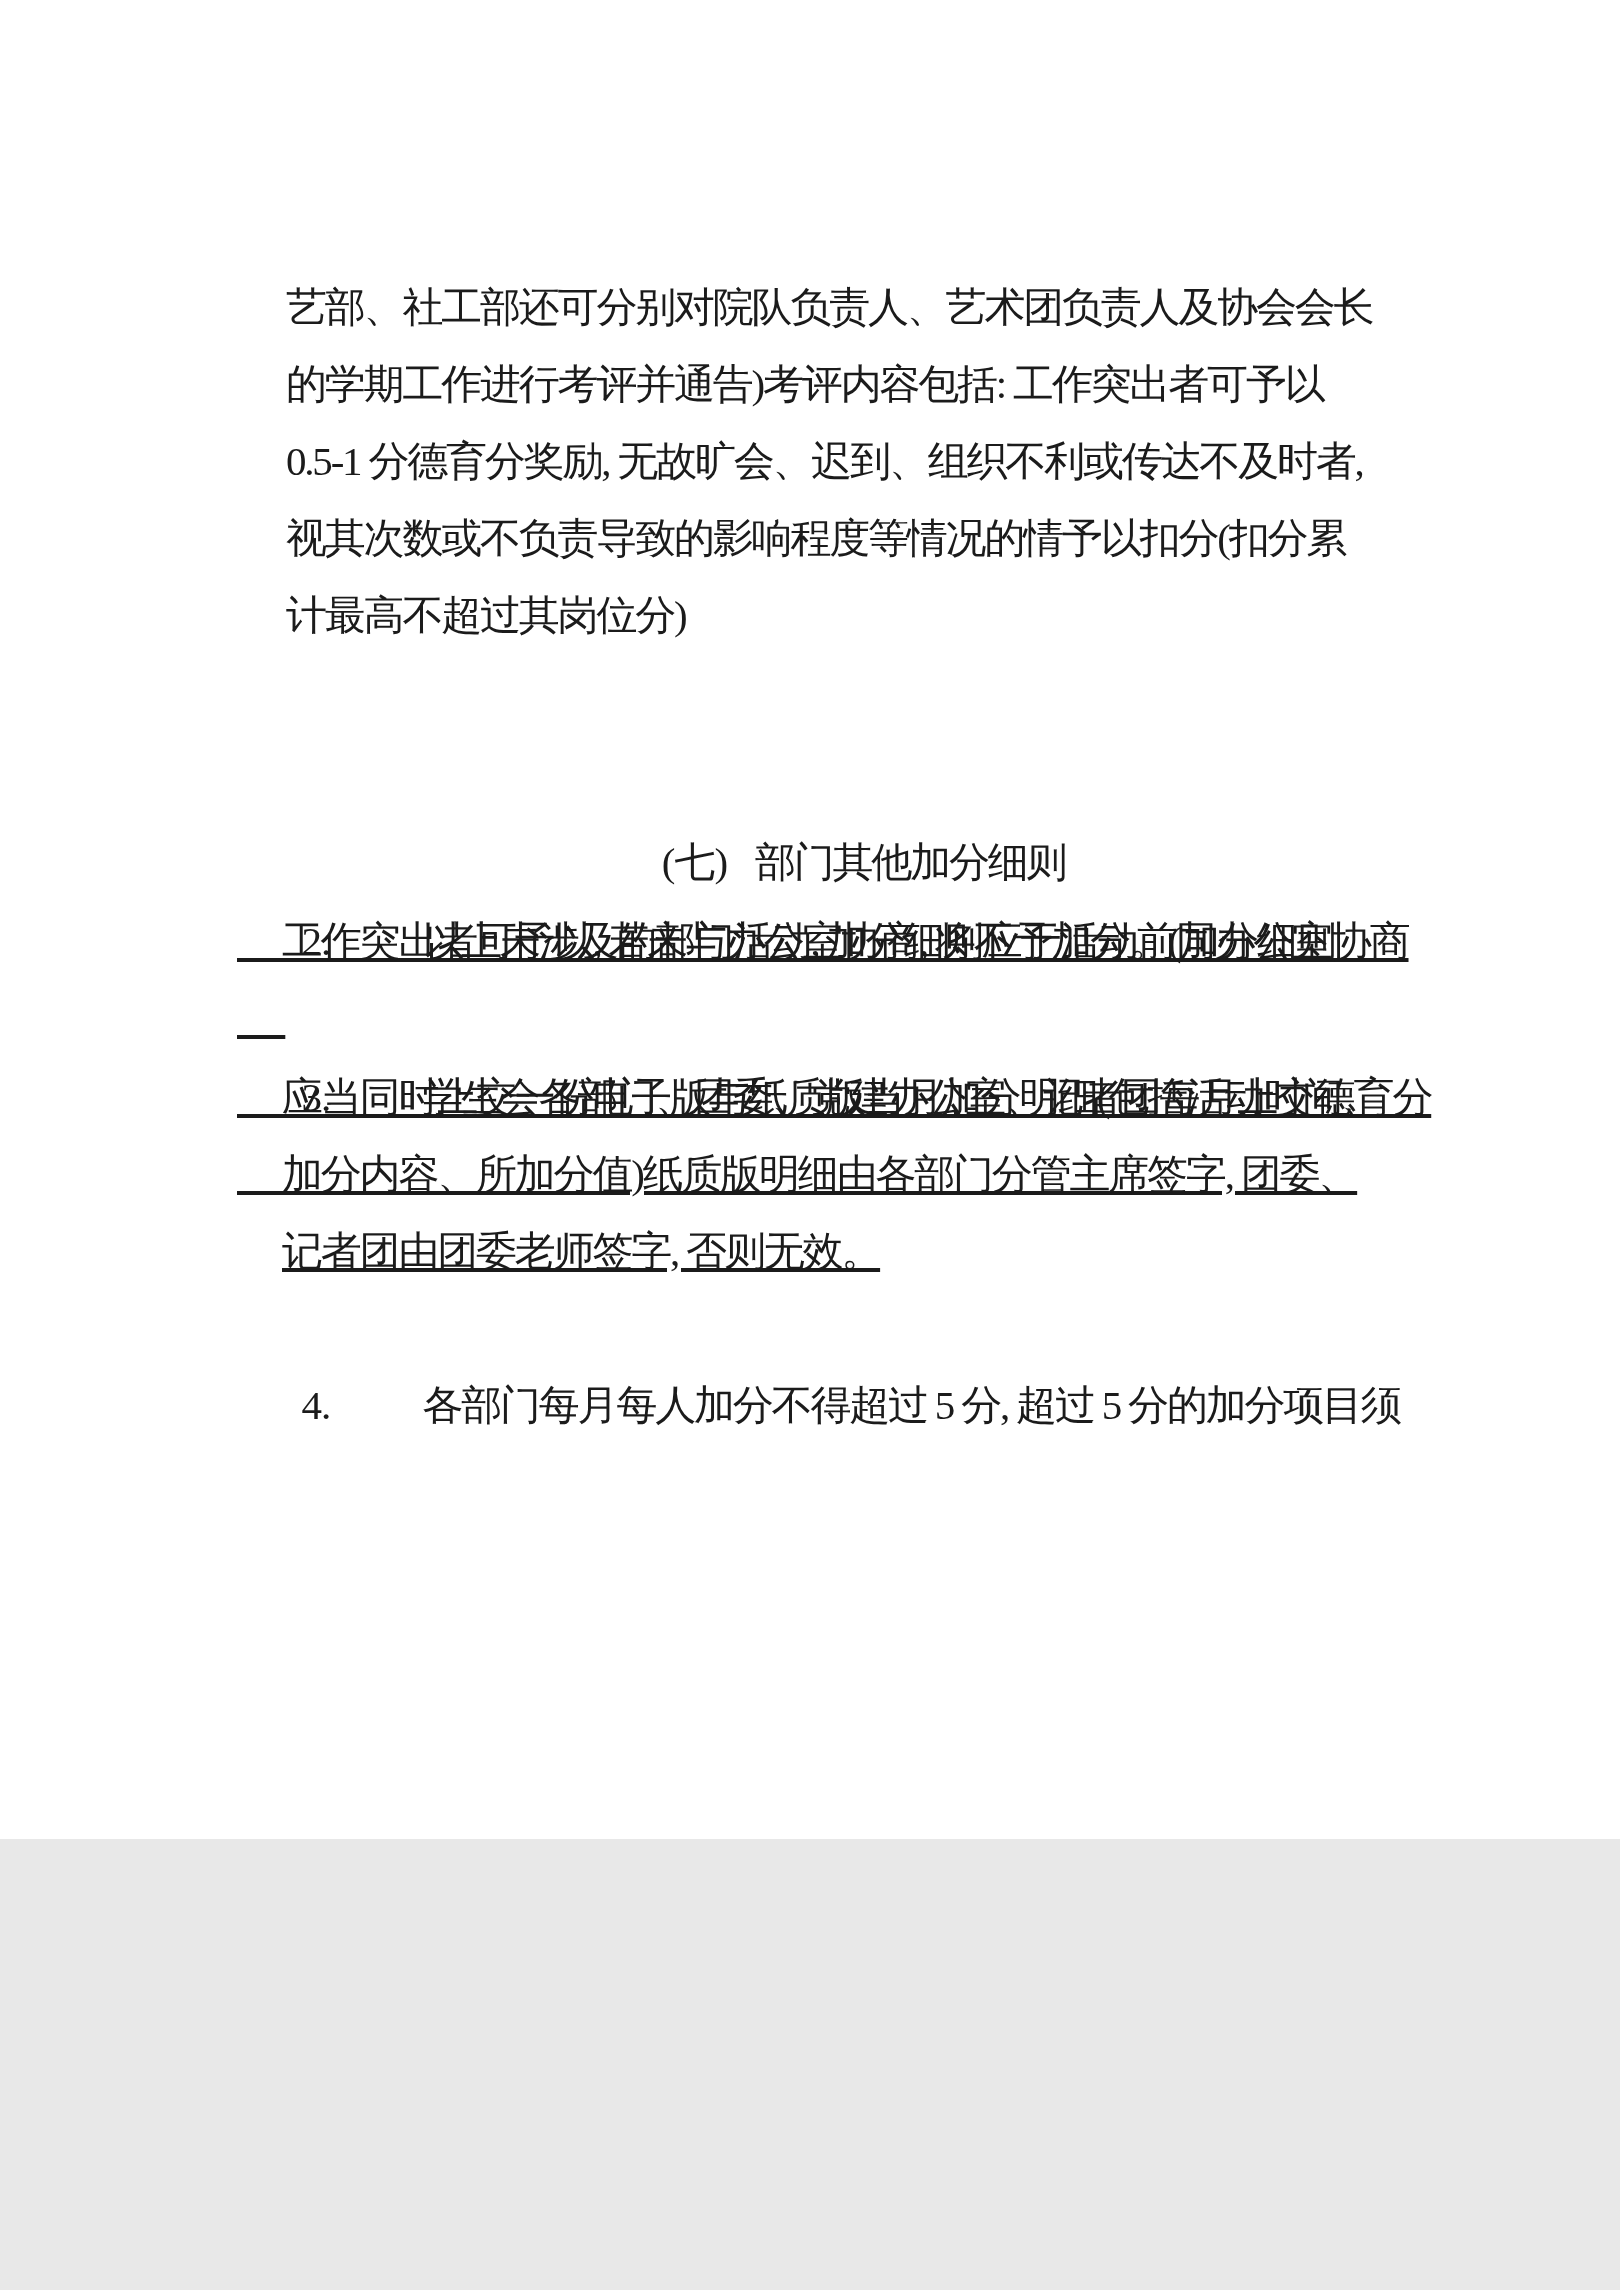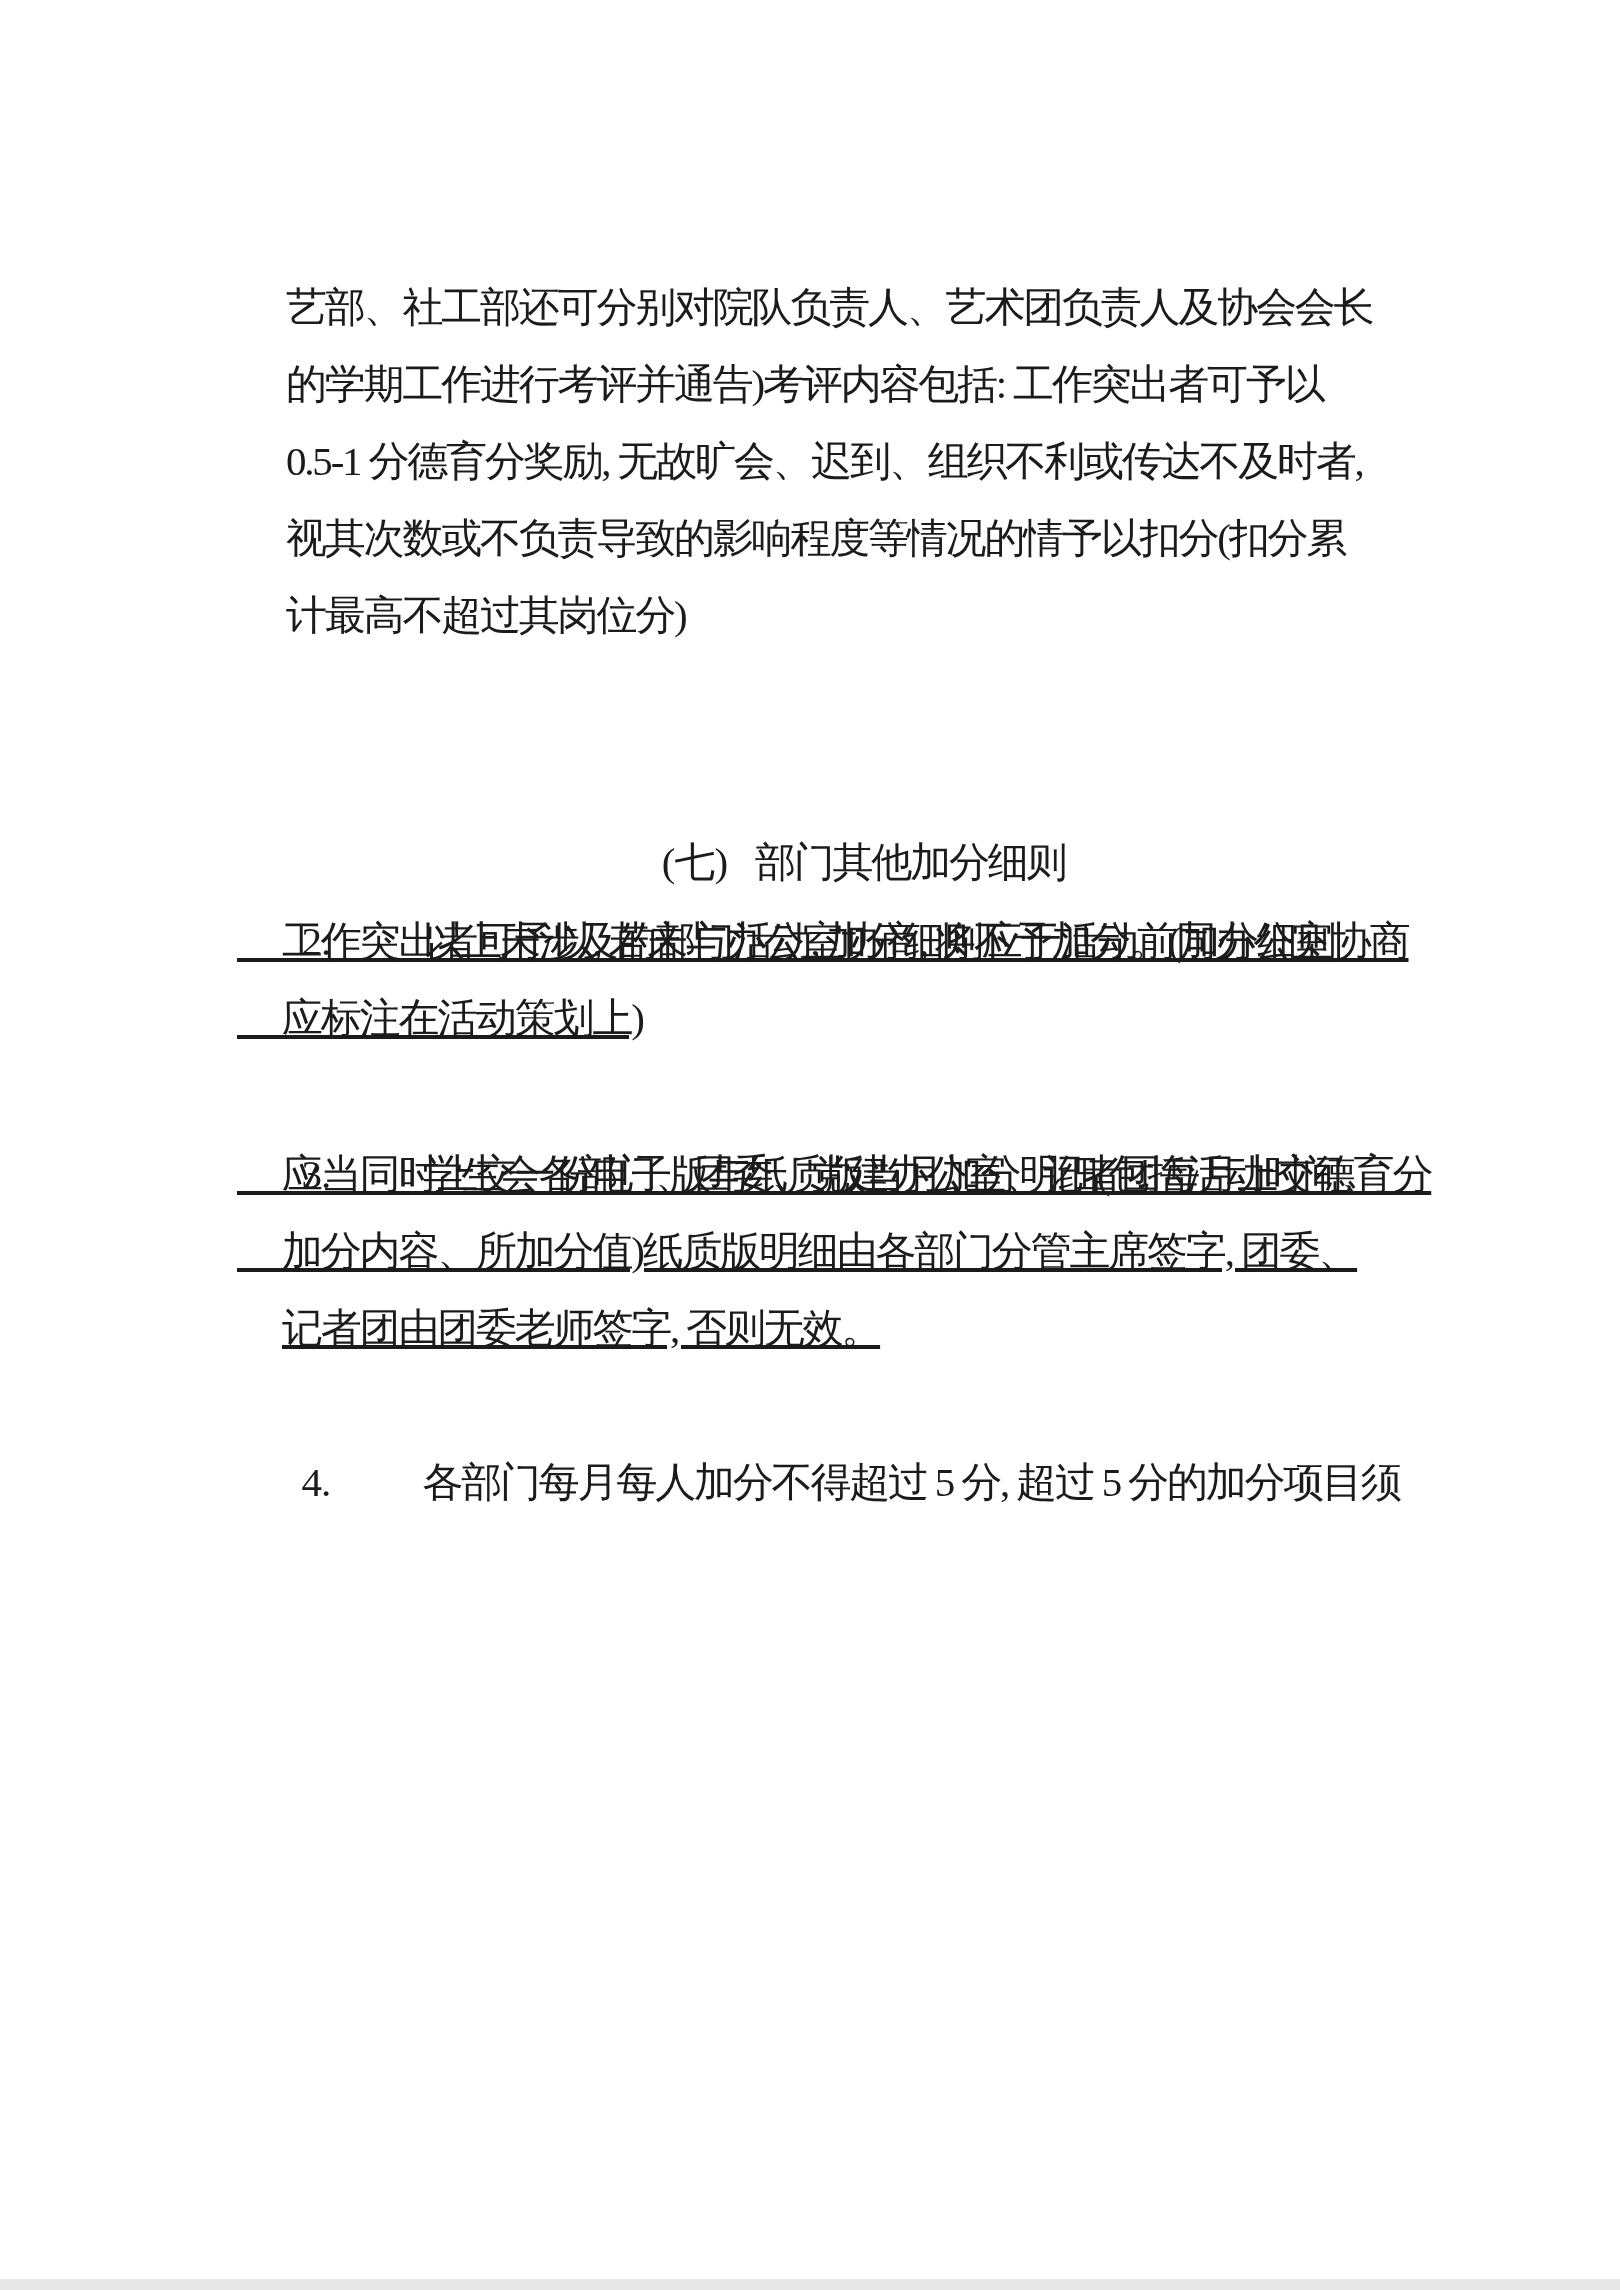--- a/index.html
+++ b/index.html
@@ -4,21 +4,21 @@
 <style>
   * { box-sizing: border-box; }
   html, body {
     margin: 0;
     padding: 0;
     background: #e8e8e8;
   }
   .page {
     position: relative;
     width: 1620px;
-    height: 2279px;
+    height: 1839px;
     margin: 0 auto;
     background: #ffffff;
     color: #1b1b1b;
     font-family: "Liberation Serif", "DejaVu Serif", serif;
     font-size: 41px;
     letter-spacing: -2.2px;
     overflow: hidden;
   }
   .content {
     position: absolute;
@@ -63,21 +63,20 @@
     <div class="line heading">
       <span class="hang-label">(七)</span><span>部门其他加分细则</span>
     </div>
 
 
     <div class="item item-2">
       <div class="line">
         <span class="hang-label">2.</span><span>以上未涉及的部门活动, 加分细则应于活动前同办公室协商</span>
       </div>
       <div class="line cont">工作突出者可予以, 若未与办公室协商, 将不予加分。(加分细则</div>
-      <div class="line cont">应标注在活动策划上)</div>
     </div>
 
     <div class="item item-3">
       <div class="line">
         <span class="hang-label">3.</span><span>学生会各部门、团委、党建办公室、记者团每月上交德育分</span>
       </div>
       <div class="line cont">应当同时上交一份电子版与纸质版当月加分明细(包括活动时间、</div>
       <div class="line cont">加分内容、所加分值)纸质版明细由各部门分管主席签字, 团委、</div>
       <div class="line cont">记者团由团委老师签字, 否则无效。</div>
     </div>

